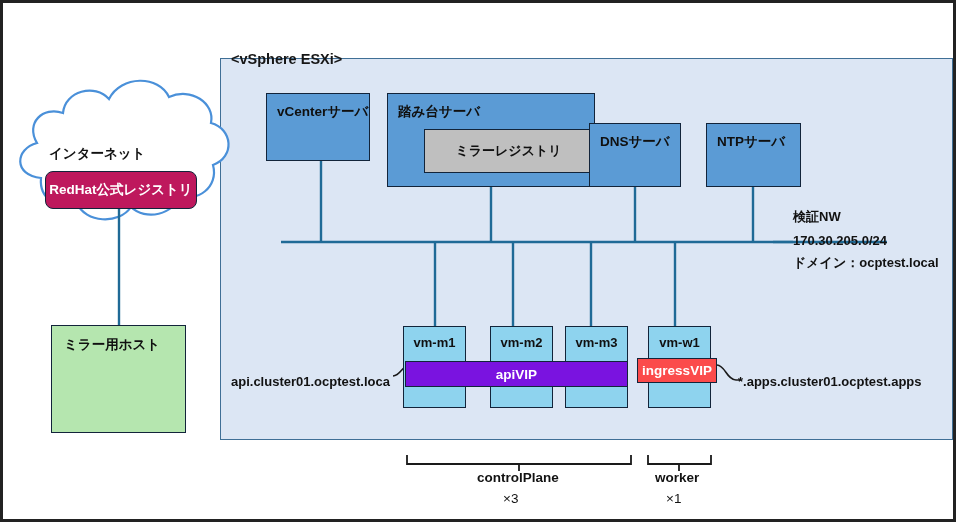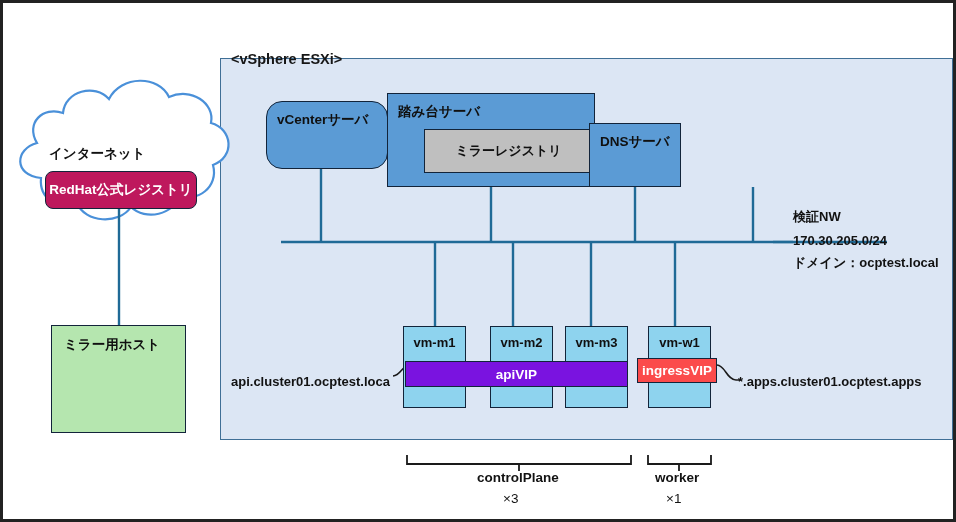--- a/index.html
+++ b/index.html
@@ -172,27 +172,28 @@
 
     <path d="M 645 452 L 645 461 L 708 461 L 708 452" fill="none" stroke="#1a1a1a" stroke-width="1.8"></path>
     <line x1="676" y1="461" x2="676" y2="468" stroke="#1a1a1a" stroke-width="1.8"></line>
   </svg>
 
   <div class="abs lbl-internet" style="left:46px; top:142px;">インターネット</div>
   <div class="abs rh-registry" style="left:42px; top:168px; width:152px; height:38px;">RedHat公式レジストリ</div>
 
   <div class="abs mirror-host" style="left:48px; top:322px; width:135px; height:108px;">ミラー用ホスト</div>
 
-  <div class="abs srv" style="left:263px; top:98px; width:122px; height:68px;border-radius:16px;">vCenterサーバ</div>
+  <div class="abs srv" style="left:263px; top:90px; width:104px; height:68px;">vCenterサーバ</div>
 
   <div class="abs srv" style="left:384px; top:90px; width:208px; height:94px;">踏み台サーバ</div>
   <div class="abs registry" style="left:421px; top:126px; width:169px; height:44px;">ミラーレジストリ</div>
 
   <div class="abs srv" style="left:586px; top:120px; width:92px; height:64px;">DNSサーバ</div>
 
+  <div class="abs srv" style="left:703px; top:120px; width:95px; height:64px;">NTPサーバ</div>
 
   <div class="abs lbl-net" style="left:790px; top:205px;">検証NW</div>
   <div class="abs lbl-net" style="left:790px; top:230px;">170.30.205.0/24</div>
   <div class="abs lbl-net" style="left:790px; top:251px;">ドメイン：ocptest.local</div>
 
   <div class="abs vm" style="left:400px; top:323px; width:63px; height:82px;">vm-m1</div>
   <div class="abs vm" style="left:487px; top:323px; width:63px; height:82px;">vm-m2</div>
   <div class="abs vm" style="left:562px; top:323px; width:63px; height:82px;">vm-m3</div>
   <div class="abs vm" style="left:645px; top:323px; width:63px; height:82px;">vm-w1</div>
 

